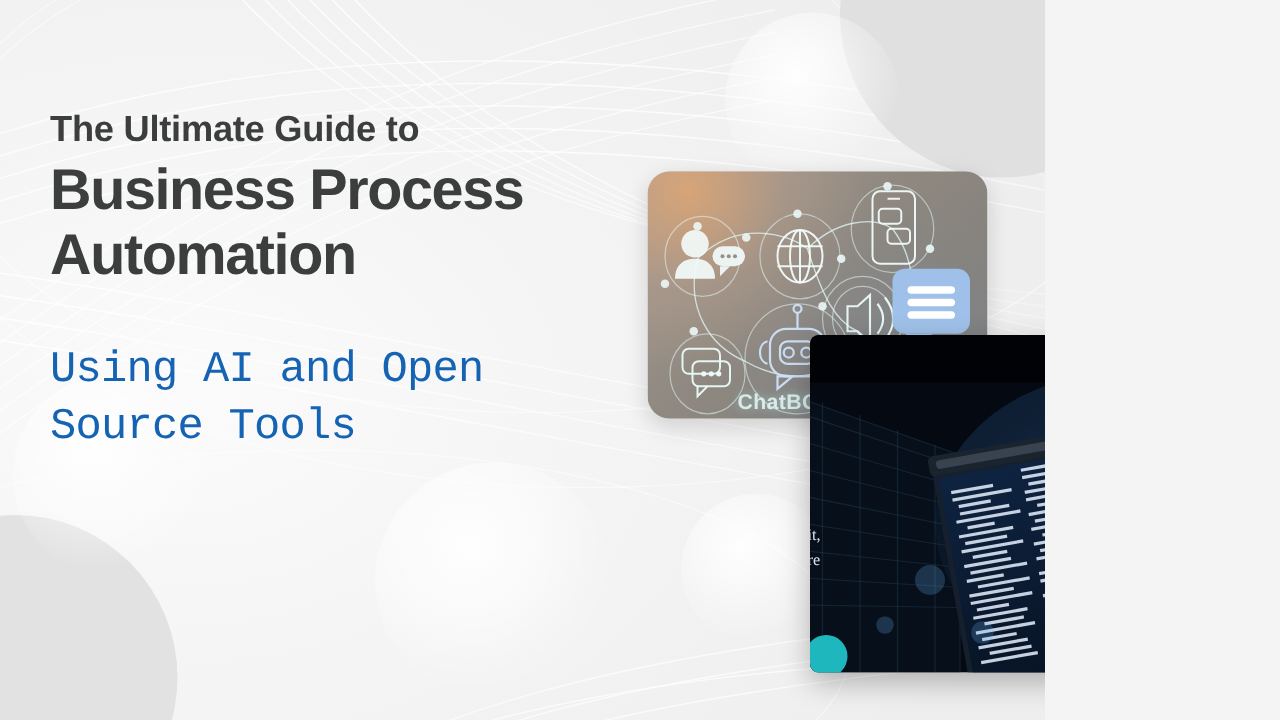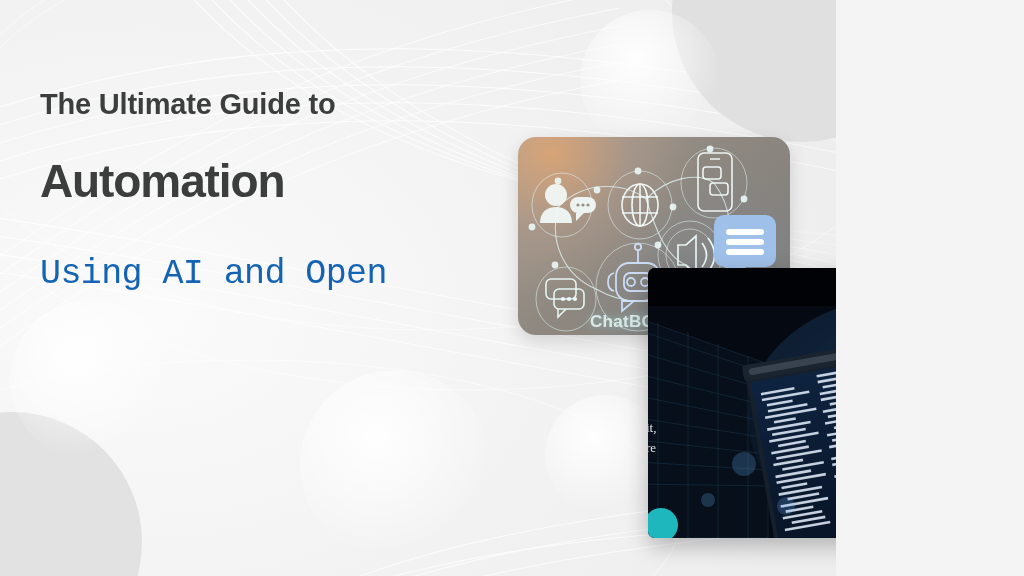--- a/index.html
+++ b/index.html
@@ -48,21 +48,21 @@
   .copy { position:absolute; left:40px; top:88px; width:470px; }
 
   .kicker {
     font-size:29px; font-weight:700; letter-spacing:-.2px;
     color:#3b3e3d; line-height:1.12; margin-bottom:6px;
   }
   .title {
     font-size:46px; font-weight:700; letter-spacing:-1.1px;
     color:#3b3e3d; line-height:1.12;
   }
-  .title .l2 { display:block;margin-top:36px; }
+  .title .l2 { display:block; }
   .subtitle {
     margin-top:44px;
     font-size:35px; font-weight:400; letter-spacing:-.6px;
     color:#1564b4; line-height:1.3;font-family:Liberation Mono, monospace;
   }
   .subtitle .l2 { display:block; }
 
   
   .card { position:absolute; overflow:hidden; }
 
@@ -172,25 +172,27 @@
     <div class="soft-blob blob-b"></div>
     <div class="soft-blob blob-c"></div>
     <div class="soft-blob blob-d"></div>
     <div class="soft-blob blob-e"></div>
   </div>
 
   <div class="copy">
     <div class="kicker">The Ultimate Guide to</div>
 
     <h1 class="title">
+      <span>Business Process</span>
       <span class="l2">Automation</span>
     </h1>
 
     <h2 class="subtitle">
       <span>Using AI and Open</span>
+      <span class="l2">Source Tools</span>
     </h2>
   </div>
 
   <div class="card" id="card-chatbot">
     <svg viewBox="0 0 272 198">
       <g stroke="#dff2f1" fill="none" stroke-opacity=".8" stroke-width="1.1">
 
         <path d="M40,70 C70,40 110,48 128,62"></path>
         <path d="M128,62 C150,40 180,35 196,46"></path>
         <path d="M40,70 C30,110 50,140 78,152"></path>

